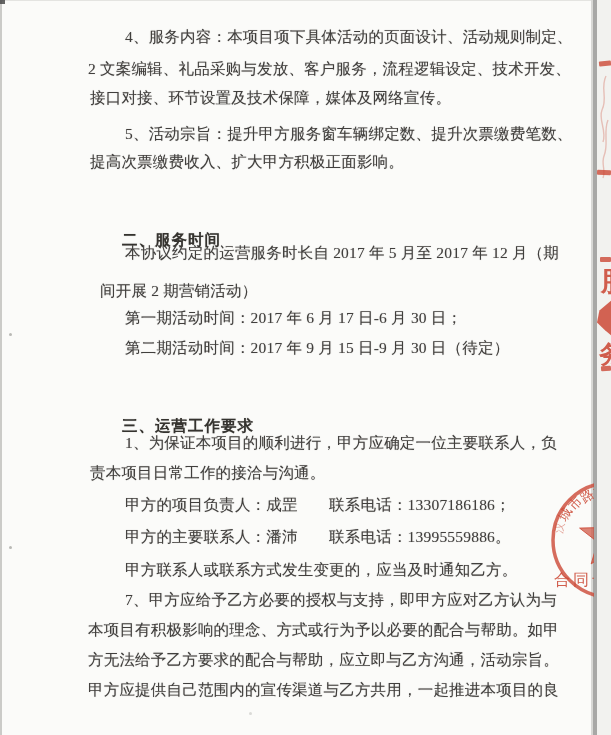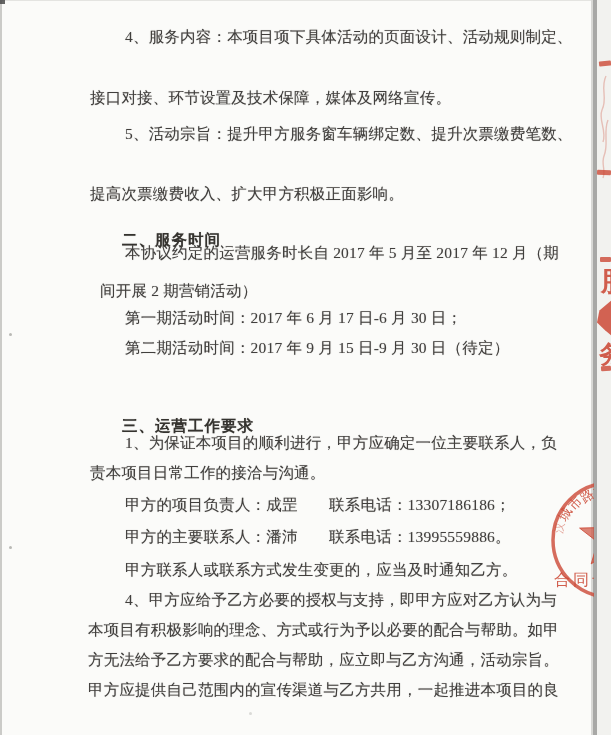--- a/index.html
+++ b/index.html
@@ -52,35 +52,36 @@
 
 <div class="top-edge"></div>
 <div class="left-edge"></div>
 <div class="corner-mark"></div>
 <div class="speck" style="left:9px;top:333px"></div>
 <div class="speck" style="left:9px;top:546px"></div>
 <div class="speck" style="left:249px;top:712px;opacity:.5"></div>
 
 <div class="text-layer" id="text-layer">
     <div class="line" style="left: 125px; top: 26px;">4、服务内容：本项目项下具体活动的页面设计、活动规则制定、</div>
+    <div class="line" style="left: 88px; top: 58px;">2 文案编辑、礼品采购与发放、客户服务，流程逻辑设定、技术开发、</div>
     <div class="line" style="left: 90px; top: 87px;">接口对接、环节设置及技术保障，媒体及网络宣传。</div>
     <div class="line" style="left: 125px; top: 123px;">5、活动宗旨：提升甲方服务窗车辆绑定数、提升次票缴费笔数、</div>
-    <div class="line" style="left: 90px; top: 151px; margin-top: 32px;">提高次票缴费收入、扩大甲方积极正面影响。</div>
+    <div class="line" style="left: 90px; top: 151px;">提高次票缴费收入、扩大甲方积极正面影响。</div>
     <div class="line bold" style="left: 122px; top: 215px;">二、服务时间</div>
     <div class="line" style="left: 125px; top: 242px;">本协议约定的运营服务时长自 2017 年 5 月至 2017 年 12 月（期</div>
     <div class="line" style="left: 100px; top: 272px; margin-top: 8px;">间开展 2 期营销活动）</div>
     <div class="line" style="left: 125px; top: 307px;">第一期活动时间：2017 年 6 月 17 日-6 月 30 日；</div>
     <div class="line" style="left: 125px; top: 337px;">第二期活动时间：2017 年 9 月 15 日-9 月 30 日（待定）</div>
     <div class="line bold" style="left: 122px; top: 401px;">三、运营工作要求</div>
     <div class="line" style="left: 125px; top: 432px;">1、为保证本项目的顺利进行，甲方应确定一位主要联系人，负</div>
     <div class="line" style="left: 90px; top: 462px;">责本项目日常工作的接洽与沟通。</div>
     <div class="line" style="left: 125px; top: 494px;">甲方的项目负责人：成罡　　联系电话：13307186186；</div>
     <div class="line" style="left: 125px; top: 526px;">甲方的主要联系人：潘沛　　联系电话：13995559886。</div>
     <div class="line" style="left: 125px; top: 559px;">甲方联系人或联系方式发生变更的，应当及时通知乙方。</div>
-    <div class="line" style="left: 125px; top: 589px;">4、甲方应给予乙方必要的授权与支持，即甲方应对乙方认为与</div>
+    <div class="line" style="left: 125px; top: 589px;">7、甲方应给予乙方必要的授权与支持，即甲方应对乙方认为与</div>
     <div class="line" style="left: 88px; top: 619px;">本项目有积极影响的理念、方式或行为予以必要的配合与帮助。如甲</div>
     <div class="line" style="left: 88px; top: 649px;">方无法给予乙方要求的配合与帮助，应立即与乙方沟通，活动宗旨。</div>
     <div class="line" style="left: 88px; top: 679px; text-align: center;">甲方应提供自己范围内的宣传渠道与乙方共用，一起推进本项目的良</div>
   </div>
 
 <div class="edge-line-soft"></div>
 <div class="edge-line"></div>
 <div class="edge-strip"></div>
 
 <div class="frag-dash" style="left:599px;top:61px;width:12px;height:5px;transform:rotate(-5deg)"></div>

